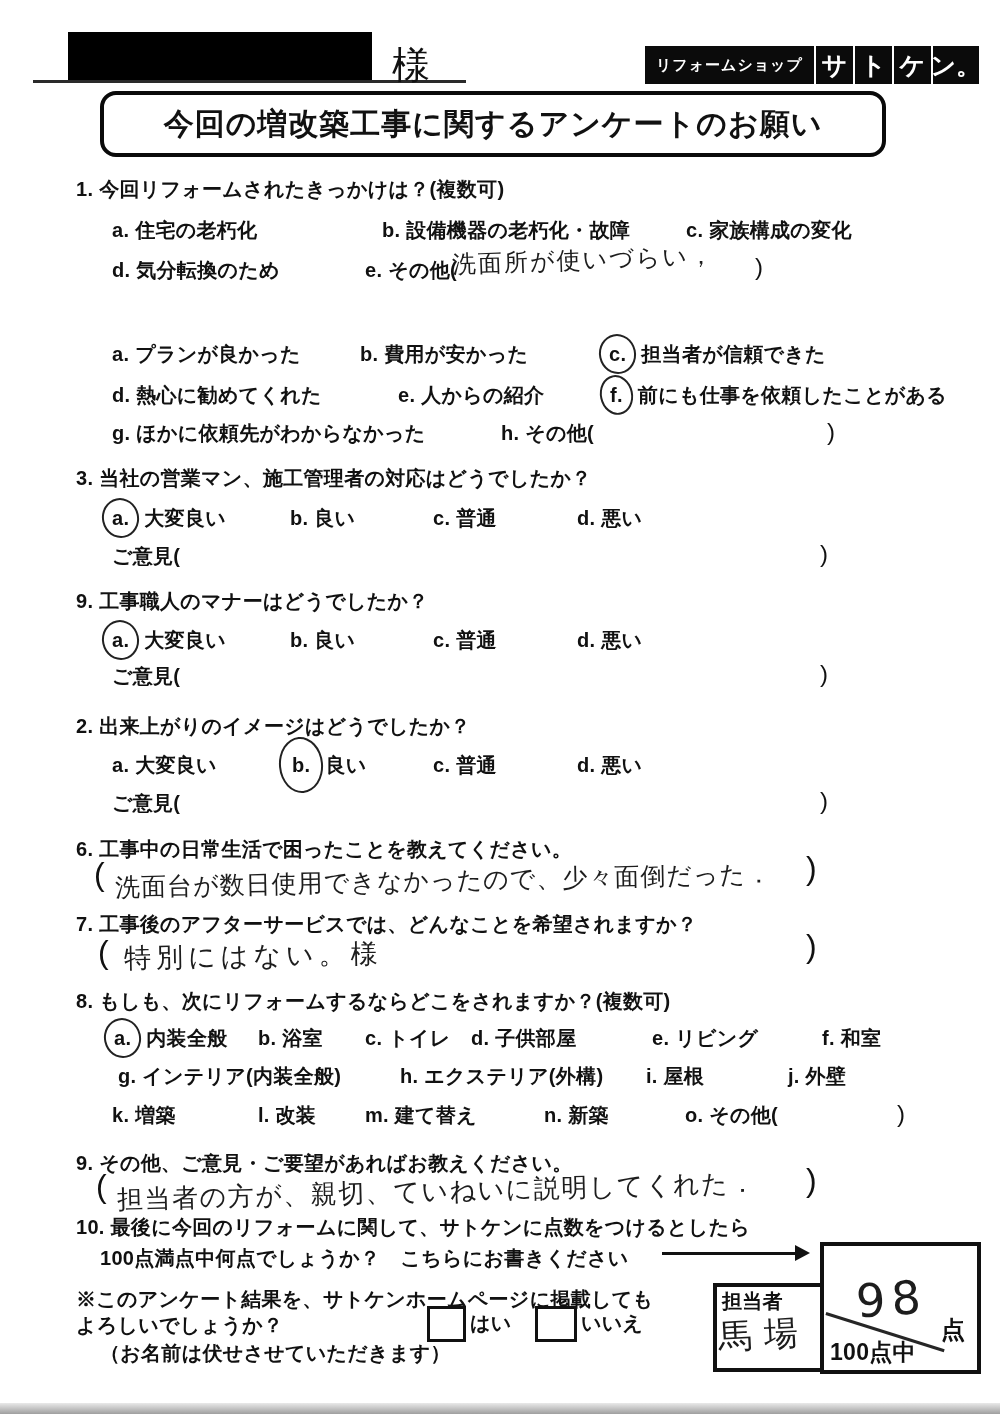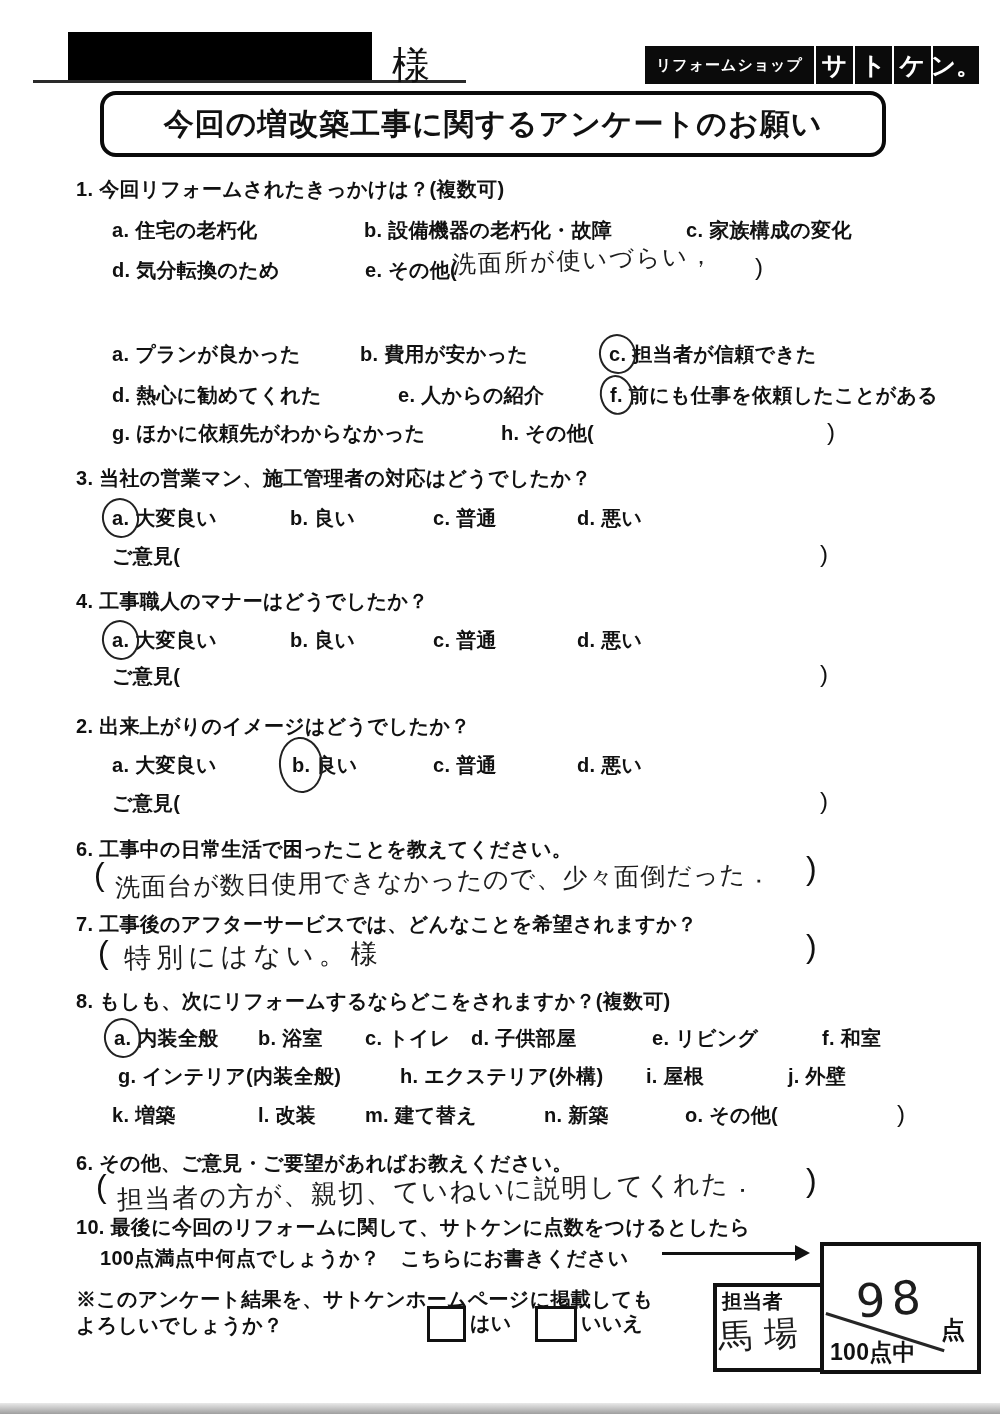--- a/index.html
+++ b/index.html
@@ -8,21 +8,21 @@
   .t{position:absolute;white-space:nowrap;font-size:20px;font-weight:600;letter-spacing:.3px;color:#111;}
   .b{font-weight:700;}
   .hw{position:absolute;white-space:nowrap;font-weight:400;color:#1d1d1d;
       font-family:"DejaVu Sans",sans-serif;}
   .paren{font-weight:500;}
   
   .circ{position:relative;display:inline-block;padding:0 2px;}
   .circ::after{content:"";position:absolute;left:-8px;top:-9px;right:-8px;bottom:-8px;
                border:2.5px solid #222;border-radius:50%;transform:rotate(-12deg);}
   .circ.big::after{left:-11px;top:-17px;right:-11px;bottom:-16px;transform:rotate(-5deg);}
-  .rest{margin-left:4px;}
+  .rest{margin-left:13px;}
   
   .redact{position:absolute;left:68px;top:32px;width:304px;height:49px;background:#000;}
   .name-underline{position:absolute;left:33px;top:80px;width:433px;height:3px;background:#2a2a2a;}
   .logo{position:absolute;left:645px;top:46px;height:38px;display:flex;align-items:stretch;}
   .logo-prefix{background:#0b0b0b;color:#fff;font-size:15px;font-weight:700;display:flex;
                align-items:center;padding:0 11px;letter-spacing:1px;}
   .logo-char{background:#0b0b0b;color:#fff;width:37px;margin-left:2px;display:flex;align-items:center;
              justify-content:center;font-size:25px;font-weight:800;}
   .title-box{position:absolute;left:100px;top:91px;width:778px;height:58px;border:4px solid #0a0a0a;
              border-radius:16px;display:flex;align-items:center;justify-content:center;background:#fff;}
@@ -55,21 +55,21 @@
     <div class="logo-char">ケ</div>
     <div class="logo-char" style="width:46px">ン。</div>
   </div>
 
   <div class="title-box">
     <div class="title">今回の増改築工事に関するアンケートのお願い</div>
   </div>
 
   <div class="t" style="left:76px;top:176px">1. 今回リフォームされたきっかけは？(複数可)</div>
   <div class="t" style="left:112px;top:217px">a. 住宅の老朽化</div>
-  <div class="t" style="left:364px;top:217px">b. 設備機器の老朽化・故障</div>
+  <div class="t" style="left:382px;top:217px">b. 設備機器の老朽化・故障</div>
   <div class="t" style="left:686px;top:217px">c. 家族構成の変化</div>
   <div class="t" style="left:112px;top:257px">d. 気分転換のため</div>
   <div class="t" style="left:365px;top:257px">e. その他(</div>
   <div class="hw" style="left:452px;top:244px;font-size:24px;letter-spacing:2px;transform:rotate(-2deg)">洗面所が使いづらい，</div>
   <div class="t paren" style="left:755px;top:253px;font-size:24px">)</div>
 
   <div class="t" style="left:112px;top:341px">a. プランが良かった</div>
   <div class="t" style="left:360px;top:341px">b. 費用が安かった</div>
   <div class="t" style="left:607px;top:341px">
     <span class="circ"><span>c.</span></span><span class="rest">担当者が信頼できた</span>
@@ -86,21 +86,21 @@
   <div class="t" style="left:76px;top:465px">3. 当社の営業マン、施工管理者の対応はどうでしたか？</div>
   <div class="t" style="left:110px;top:505px">
     <span class="circ"><span>a.</span></span><span class="rest">大変良い</span>
   </div>
   <div class="t" style="left:290px;top:505px">b. 良い</div>
   <div class="t" style="left:433px;top:505px">c. 普通</div>
   <div class="t" style="left:577px;top:505px">d. 悪い</div>
   <div class="t" style="left:112px;top:543px">ご意見(</div>
   <div class="t paren" style="left:820px;top:540px;font-size:24px">)</div>
 
-  <div class="t" style="left:76px;top:588px">4. 工事職人のマナーはどうでしたか？</div>
+  <div class="t" style="left:76px;top:588px">9. 工事職人のマナーはどうでしたか？</div>
   <div class="t" style="left:110px;top:627px">
     <span class="circ"><span>a.</span></span><span class="rest">大変良い</span>
   </div>
   <div class="t" style="left:290px;top:627px">b. 良い</div>
   <div class="t" style="left:433px;top:627px">c. 普通</div>
   <div class="t" style="left:577px;top:627px">d. 悪い</div>
   <div class="t" style="left:112px;top:663px">ご意見(</div>
   <div class="t paren" style="left:820px;top:660px;font-size:24px">)</div>
 
   <div class="t" style="left:76px;top:713px">2. 出来上がりのイメージはどうでしたか？</div>
@@ -136,21 +136,21 @@
   <div class="t" style="left:400px;top:1063px">h. エクステリア(外構)</div>
   <div class="t" style="left:646px;top:1063px">i. 屋根</div>
   <div class="t" style="left:788px;top:1063px">j. 外壁</div>
   <div class="t" style="left:112px;top:1102px">k. 増築</div>
   <div class="t" style="left:258px;top:1102px">l. 改装</div>
   <div class="t" style="left:365px;top:1102px">m. 建て替え</div>
   <div class="t" style="left:544px;top:1102px">n. 新築</div>
   <div class="t" style="left:685px;top:1102px">o. その他(</div>
   <div class="t paren" style="left:897px;top:1100px;font-size:24px">)</div>
 
-  <div class="t" style="left:76px;top:1150px">6. その他、ご意見・ご要望があればお教えください。</div>
+  <div class="t" style="left:76px;top:1150px">9. その他、ご意見・ご要望があればお教えください。</div>
   <div class="t paren" style="left:96px;top:1168px;font-size:32px">(</div>
   <div class="hw" style="left:117px;top:1174px;font-size:26px;letter-spacing:1.5px;transform:rotate(-1.5deg)">担当者の方が、親切、ていねいに説明してくれた．</div>
   <div class="t paren" style="left:806px;top:1162px;font-size:32px">)</div>
 
   <div class="t" style="left:76px;top:1214px">10. 最後に今回のリフォームに関して、サトケンに点数をつけるとしたら</div>
   <div class="t" style="left:100px;top:1245px">100点満点中何点でしょうか？　こちらにお書きください</div>
   <div class="arrow-line"></div>
   <div class="arrow-head"></div>
 
   <div class="scorebox"></div>
@@ -162,15 +162,16 @@
   <div class="staffbox"></div>
   <div class="t b" style="left:722px;top:1288px;font-size:20px">担当者</div>
   <div class="hw" style="left:718px;top:1312px;font-size:34px;letter-spacing:12px;transform:rotate(-3deg)">馬場</div>
 
   <div class="t b" style="left:76px;top:1286px">※このアンケート結果を、サトケンホームページに掲載しても</div>
   <div class="t b" style="left:76px;top:1312px">よろしいでしょうか？</div>
   <div class="cb" style="left:427px;top:1306px"></div>
   <div class="t b" style="left:470px;top:1310px">はい</div>
   <div class="cb" style="left:535px;top:1306px;width:36px"></div>
   <div class="t b" style="left:581px;top:1310px">いいえ</div>
+  <div class="t b" style="left:100px;top:1340px">（お名前は伏せさせていただきます）</div>
 
   <div class="scan-edge"></div>
 </div>
 
 </body></html>

